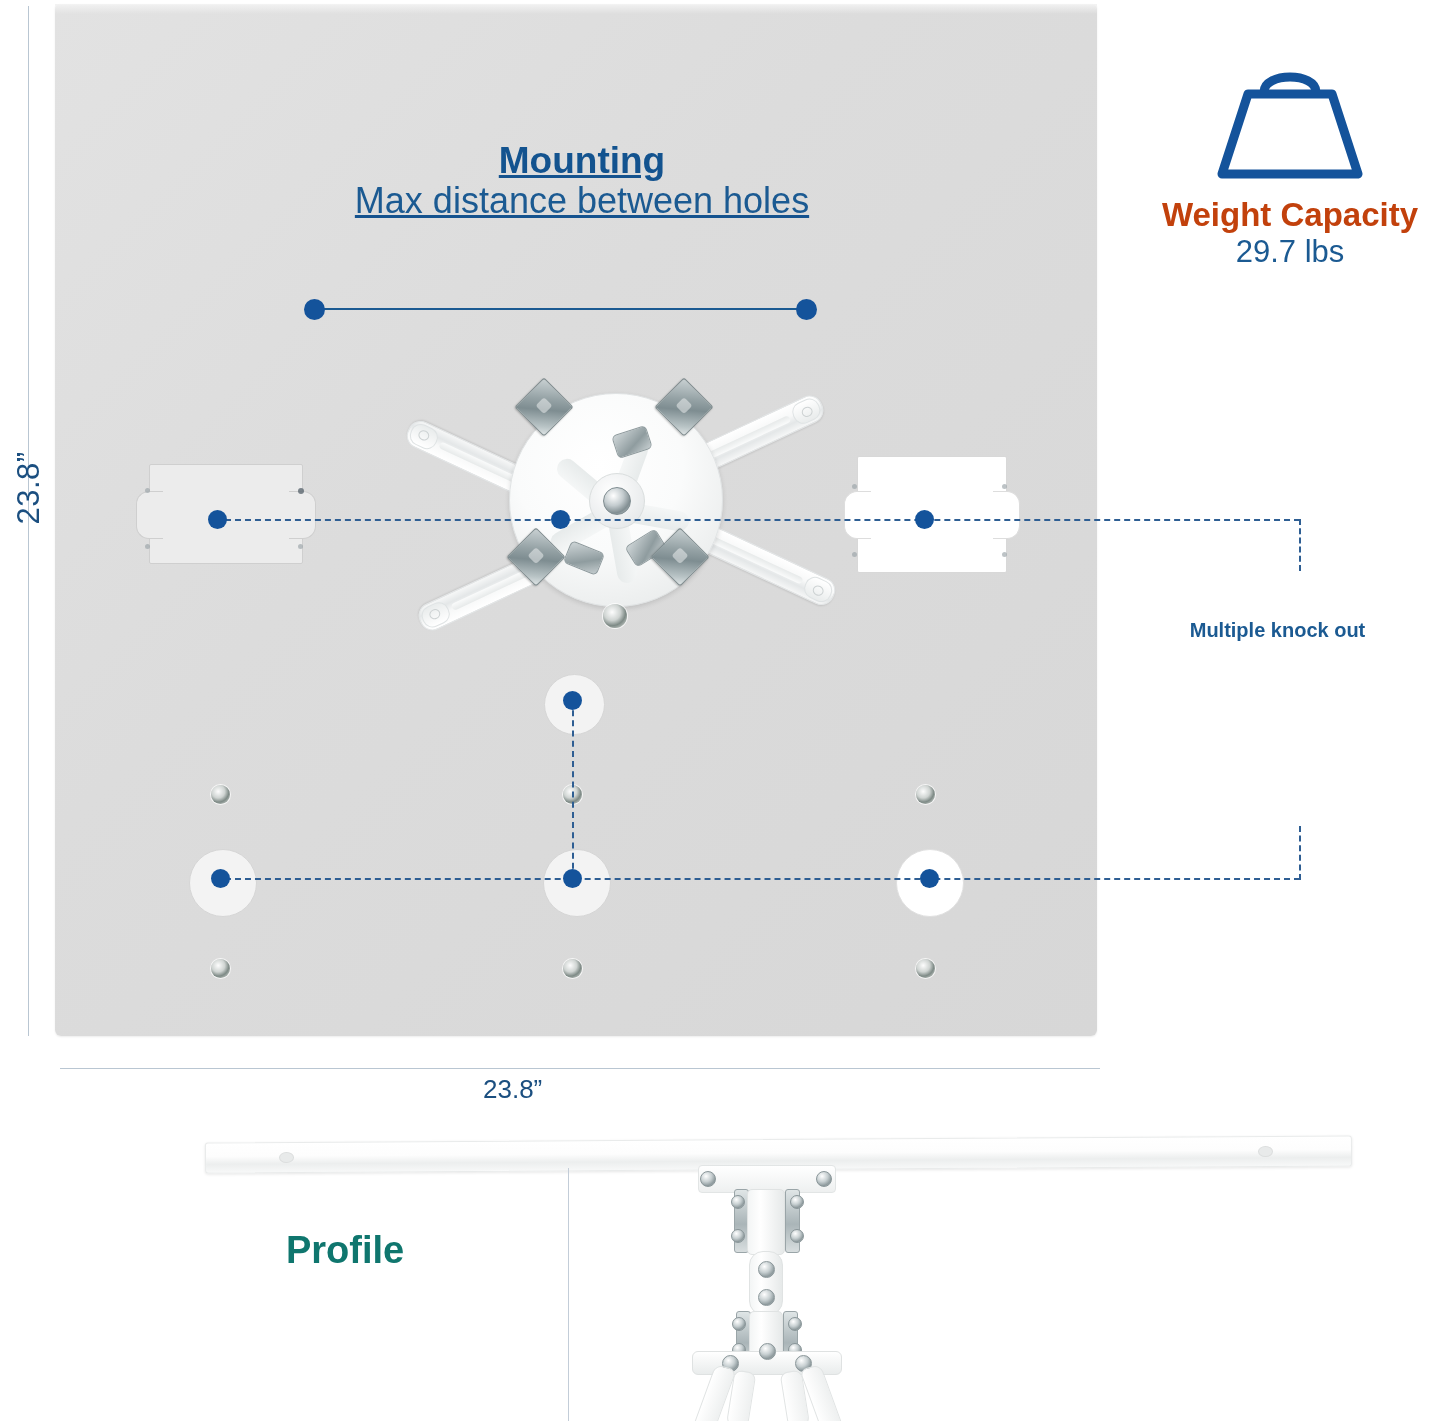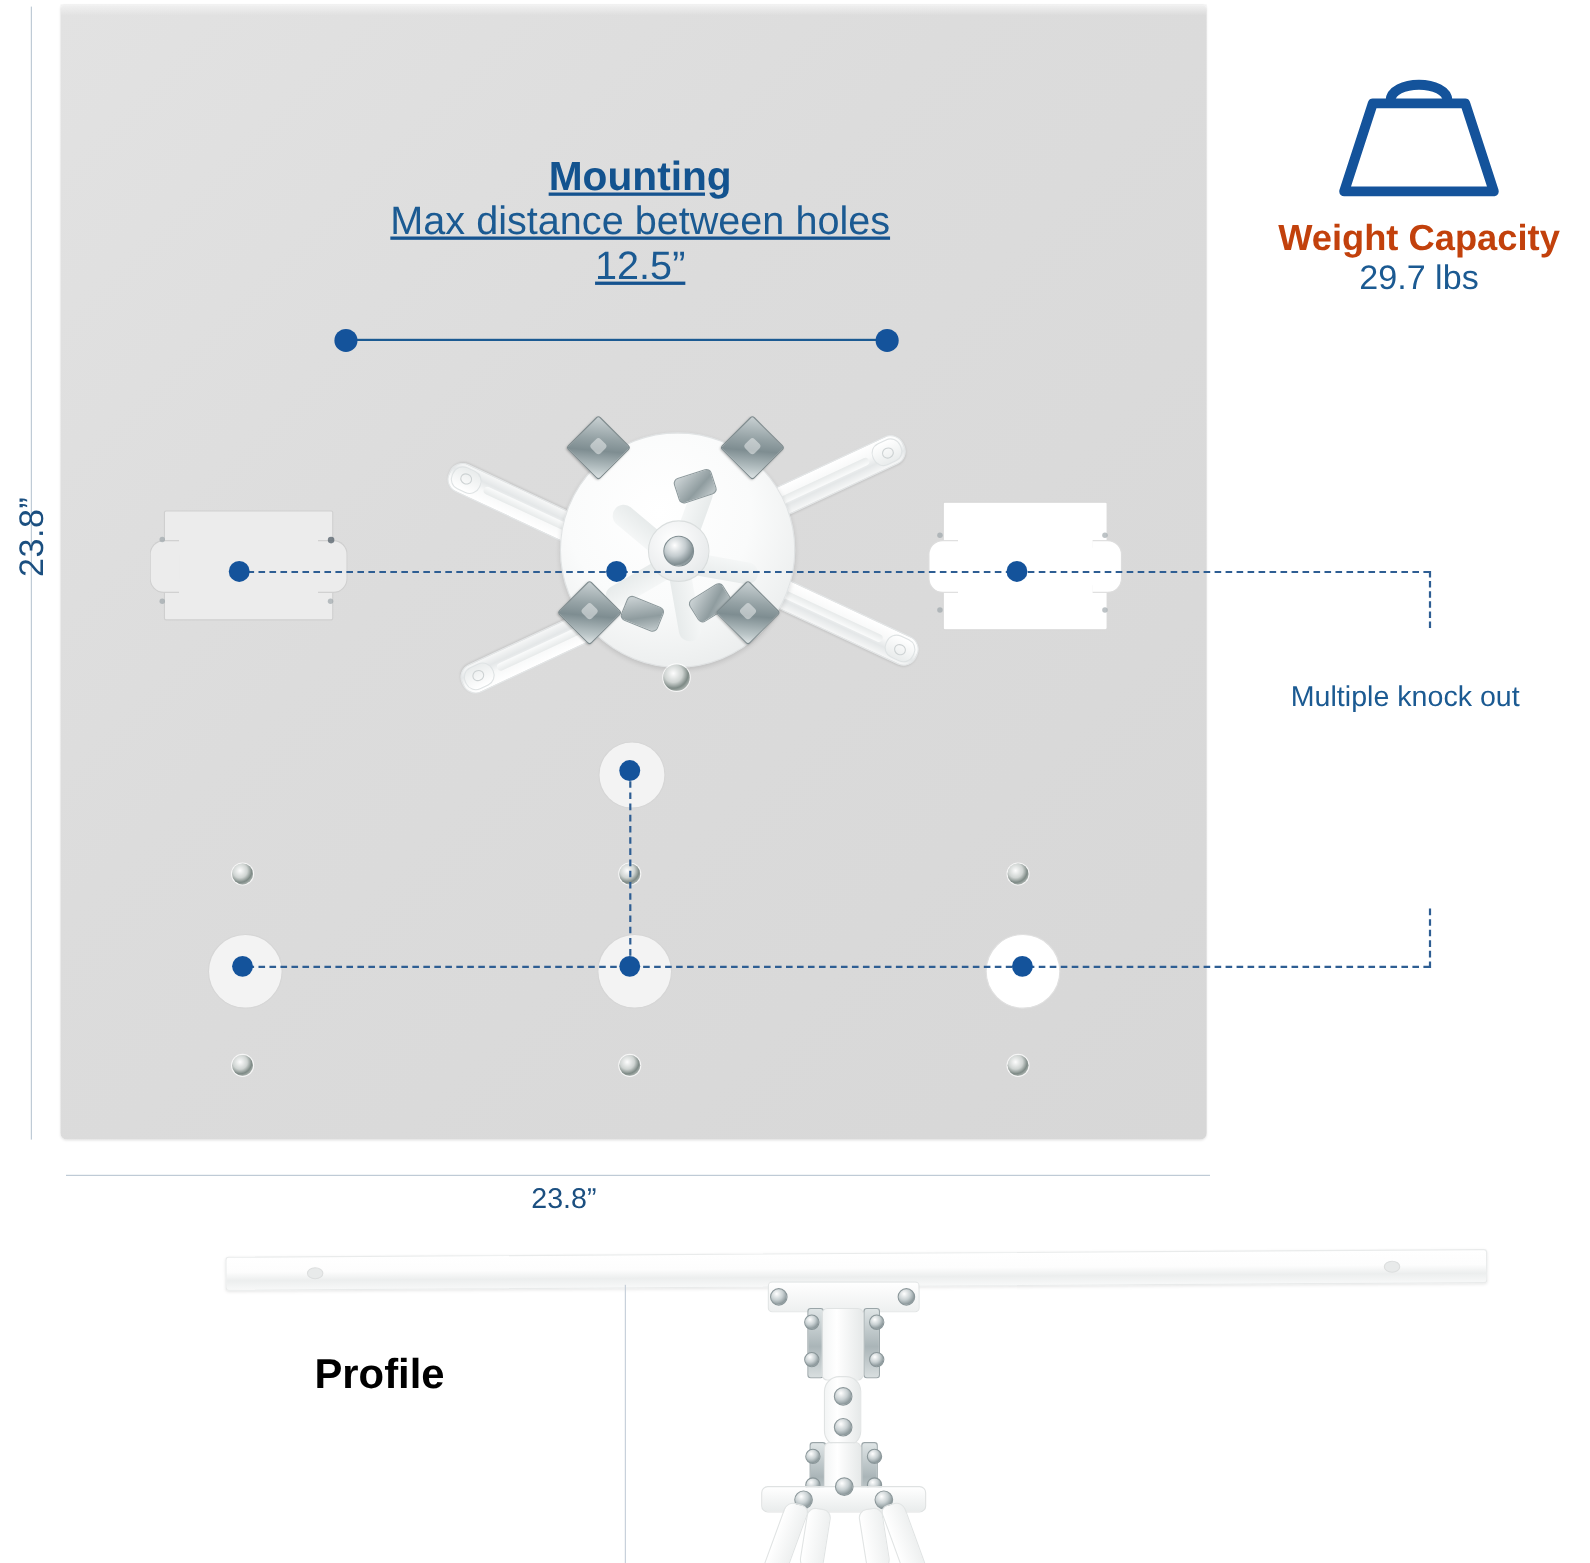--- a/index.html
+++ b/index.html
@@ -34,26 +34,26 @@
   .dot-lg{width:21px;height:21px;}
   .dot-md{width:19px;height:19px;}
 
   
   #weight-block{left:1140px;top:56px;width:300px;text-align:center;}
   #weight-block .wc-title{font-size:33px;font-weight:bold;color:#c2410c;margin-top:6px;}
   #weight-block .wc-val{font-size:31px;color:#1b5a92;}
 
   
   #cable-block{left:1110px;top:618px;width:335px;text-align:center;line-height:1.22;}
-  #cable-block .cm-l{font-size:26px;color:#1b5a92;}
+  #cable-block .cm-l{font-size:20px;color:#1b5a92;font-weight:bold;}
   #cable-block .cm-b{font-size:31px;font-weight:bold;color:#13538f;}
 
   
   #profile-block{left:95px;top:1230px;width:500px;text-align:center;line-height:1.1;}
-  #profile-block .p-title{font-size:38px;font-weight:bold;color:#000000;}
+  #profile-block .p-title{font-size:38px;font-weight:bold;color:#0f766e;}
   #profile-block .p-sub{font-size:36px;color:#1b5a92;}
   .profile-divider{left:568px;top:1168px;width:1px;height:253px;background:#c3cdd8;}
 
   
   .ko-rect{background:#ececec;border:1px solid #cfcfcf;border-radius:2px;}
   .ko-rect.open{background:#ffffff;border-color:#d8d8d8;}
   .lobe{position:absolute;width:26px;height:46px;background:inherit;border:1px solid #cfcfcf;}
   .ko-circ{border-radius:50%;background:#f3f3f3;border:1px solid #d6d6d6;}
   .ko-circ.open{background:#ffffff;border-color:#e0e0e0;}
   .rivet{border-radius:50%;
@@ -224,21 +224,20 @@
 <div class="abs dot dot-md" style="left:551px;top:510px;"></div>
 <div class="abs dot dot-md" style="left:915px;top:510px;"></div>
 <div class="abs dot dot-md" style="left:563px;top:691px;"></div>
 <div class="abs dot dot-md" style="left:211px;top:869px;"></div>
 <div class="abs dot dot-md" style="left:563px;top:869px;"></div>
 <div class="abs dot dot-md" style="left:920px;top:869px;"></div>
 
 <div class="abs" id="mounting-block">
   <div class="h1">Mounting</div>
   <div class="h2">Max distance between holes</div>
-  <div class="h3">12.5”</div>
 </div>
 
 <div class="abs" id="weight-block">
   <span>
     <svg width="176" height="130" viewBox="0 0 176 130" aria-hidden="true">
       <path d="M62 36 C62 16, 114 16, 114 36" fill="none" stroke="#14539b" stroke-width="9" stroke-linecap="round"></path>
       <path d="M46 38 H130 L156 118 H20 Z" fill="none" stroke="#14539b" stroke-width="9" stroke-linejoin="round"></path>
     </svg>
   </span>
   <div class="wc-title">Weight Capacity</div>

